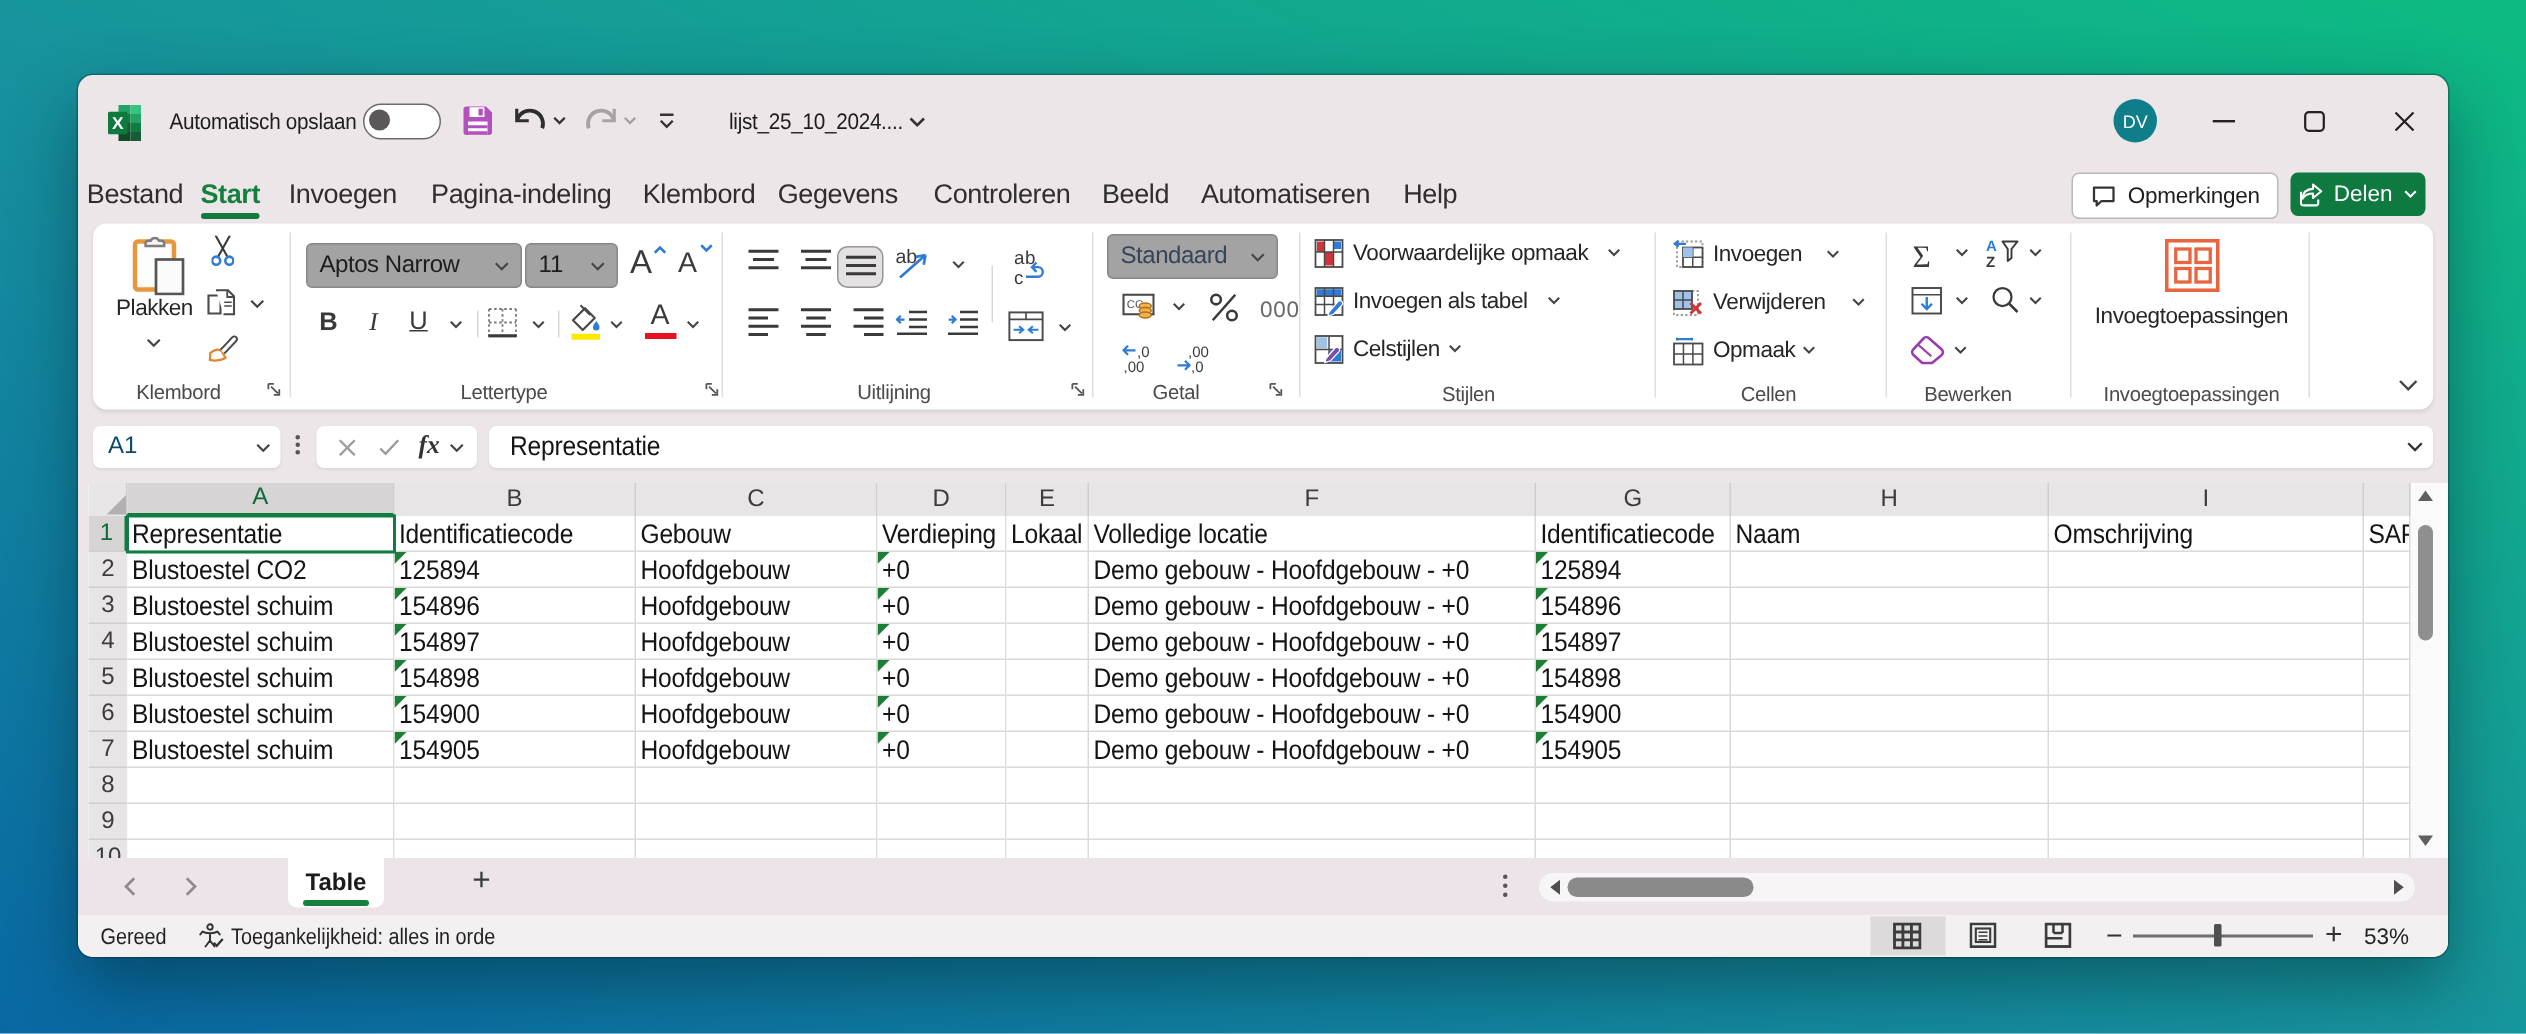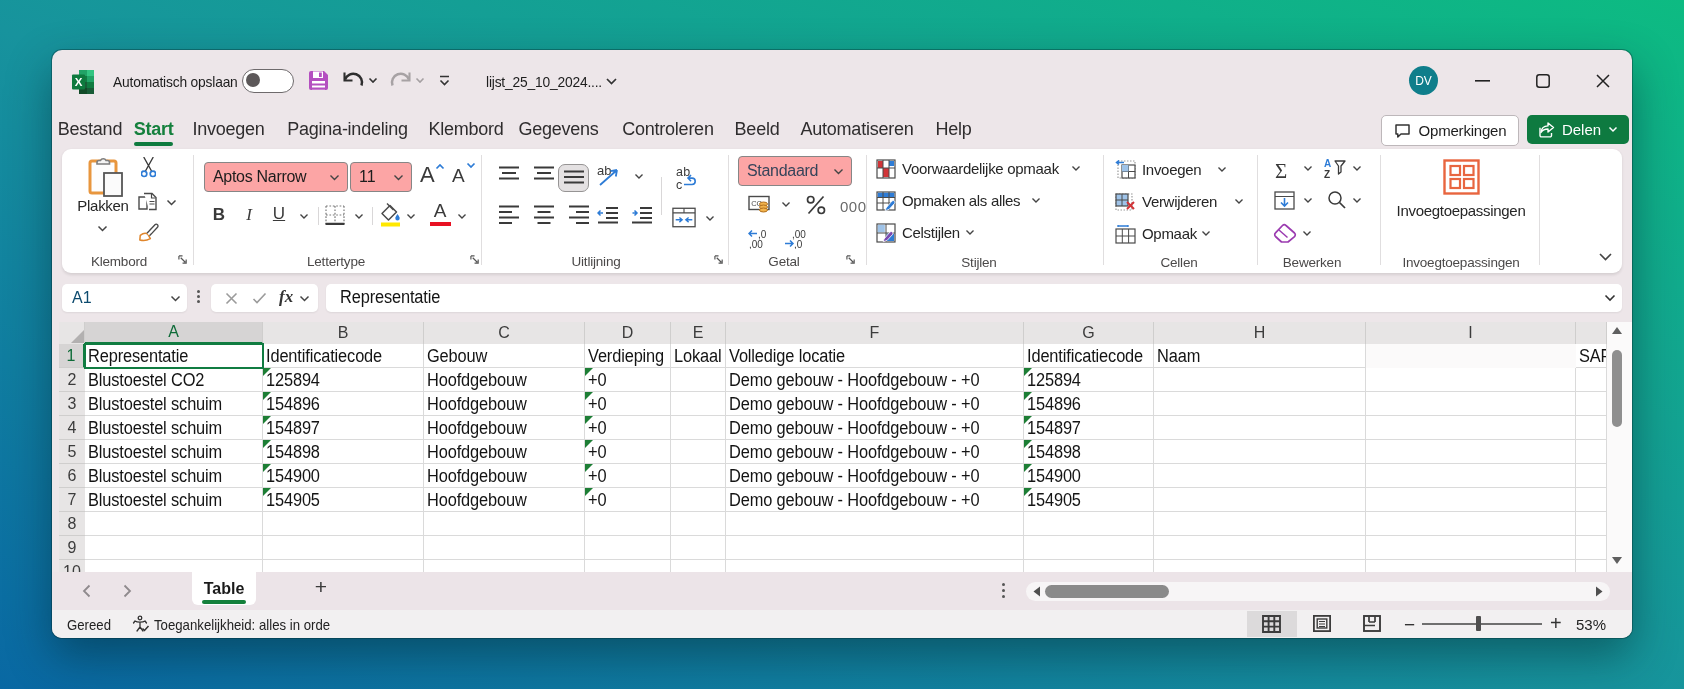--- a/index.html
+++ b/index.html
@@ -22,30 +22,30 @@
   .avatar{position:absolute;left:1357px;top:16px;width:29px;height:29px;border-radius:50%;
     background:#0f7e8b;color:#fff;font-size:12px;display:flex;align-items:center;justify-content:center;}
   
   .rtab{position:absolute;top:62px;height:34px;display:flex;align-items:center;justify-content:center;
     font-size:18px;color:#2f2d2e;letter-spacing:-0.25px;white-space:nowrap;}
   .rtab.active{font-weight:bold;color:#15803d;}
   .startline{position:absolute;left:82px;top:92px;width:39px;height:4px;background:#0f7b3f;border-radius:2px;}
   .btn-opm{position:absolute;left:1329px;top:65px;width:136px;height:29px;background:#fff;
     border:1px solid #bdb7ba;border-radius:5px;display:flex;align-items:center;justify-content:center;
     font-size:15px;color:#1d1d1d;letter-spacing:-0.2px;}
-  .btn-delen{position:absolute;left:1475px;top:65px;width:102px;height:29px;background:#0e7a40;
+  .btn-delen{position:absolute;left:1475px;top:65px;width:90px;height:29px;background:#0e7a40;
     border-radius:5px;display:flex;align-items:center;justify-content:center;
     font-size:15px;color:#fff;}
   
   .ribbon{position:absolute;left:10px;top:99px;width:1560px;height:124px;background:#fff;
     border-radius:9px;box-shadow:0 1.5px 3px rgba(0,0,0,.1);}
   .rsep{position:absolute;top:6px;height:110px;width:1px;background:#e0dedf;}
   .glabel{position:absolute;font-size:13.5px;color:#4b4949;text-align:center;letter-spacing:-0.2px;}
   .launcher{position:absolute;width:10px;height:10px;}
-  .combo{position:absolute;background:#fca5a5;border:1px solid #868686;border-radius:4px;
+  .combo{position:absolute;background:#a3a3a3;border:1px solid #868686;border-radius:4px;
     font-size:16px;color:#1d1d1d;display:flex;align-items:center;}
   .rbtext{font-size:15px;color:#262626;letter-spacing:-0.3px;}
   
   .fbox{position:absolute;background:#fff;border-radius:5px;height:28px;box-shadow:0 1px 2px rgba(0,0,0,.07);}
   
   .sheet{position:absolute;left:7px;top:272px;width:1573px;height:250px;background:#fbfafa;overflow:hidden;}
   .colhead{position:absolute;top:0px;height:22px;background:#e7e5e5;
     border-right:1px solid #cfcecd;box-sizing:border-box;
     font-size:16px;color:#3c3c3c;display:flex;align-items:center;justify-content:center;}
   .rowhead{position:absolute;left:0px;width:26px;height:24px;background:#e7e5e5;
@@ -349,21 +349,21 @@
     <div class="abs rbtext" style="left:840px;top:11px;">Voorwaardelijke opmaak</div>
     <svg class="abs" style="left:1009px;top:16px" width="10" height="7" viewBox="0 0 10 7">
         <path d="M1.5 1.5 L5 5 L8.5 1.5" stroke="#444" stroke-width="1.4" fill="none"></path>
       </svg>
     <svg class="abs" style="left:814px;top:42px" width="20" height="20" viewBox="0 0 20 20">
       <rect x="1" y="1" width="18" height="18" stroke="#4a4a4a" stroke-width="1.2" fill="#fff"></rect>
       <rect x="1.8" y="1.8" width="16.4" height="4.6" fill="#2e7cd6"></rect>
       <path d="M1 6.5 h18 M1 12 h18 M7 1 v18 M13 1 v18" stroke="#4a4a4a" stroke-width="1"></path>
       <path d="M10 17 L16 10 a1.8 1.8 0 0 1 2.8 2.2 L13 18.5 l-3.8 1.2 z" fill="#2e7cd6" stroke="#fff" stroke-width="0.8"></path>
     </svg>
-    <div class="abs rbtext" style="left:840px;top:43px;">Opmaken als alles</div>
+    <div class="abs rbtext" style="left:840px;top:43px;">Invoegen als tabel</div>
     <svg class="abs" style="left:969px;top:48px" width="10" height="7" viewBox="0 0 10 7">
         <path d="M1.5 1.5 L5 5 L8.5 1.5" stroke="#444" stroke-width="1.4" fill="none"></path>
       </svg>
     <svg class="abs" style="left:814px;top:74px" width="20" height="20" viewBox="0 0 20 20">
       <rect x="1" y="1" width="18" height="18" stroke="#4a4a4a" stroke-width="1.2" fill="#fff"></rect>
       <rect x="1.8" y="1.8" width="7" height="7.5" fill="#9fc3e8"></rect>
       <rect x="10.5" y="10.5" width="7.5" height="7.5" fill="#2e7cd6"></rect>
       <path d="M1 10 h18 M10 1 v18" stroke="#4a4a4a" stroke-width="1"></path>
       <path d="M8 16 L14 9 a1.8 1.8 0 0 1 2.8 2.2 L11 17.5 l-3.8 1.2 z" fill="#7a4ab0" stroke="#fff" stroke-width="0.8"></path>
     </svg>
@@ -522,20 +522,23 @@
         <span class="ctext">Lokaal</span>
       </div>
       <div class="cell" style="left:667px;top:22px;width:298px;">
         <span class="ctext">Volledige locatie</span>
       </div>
       <div class="cell" style="left:965px;top:22px;width:130px;">
         <span class="ctext">Identificatiecode</span>
       </div>
       <div class="cell" style="left:1095px;top:22px;width:212px;">
         <span class="ctext">Naam</span>
+      </div>
+      <div class="cell" style="left:1307px;top:22px;width:210px;">
+        <span class="ctext">Omschrijving</span>
       </div>
       <div class="cell" style="left:1517px;top:22px;width:31px;">
         <span class="ctext">SAP</span>
       </div>
       <div class="rowhead" style="top:46px;">2</div>
       <div class="cell" style="left:26px;top:46px;width:178px;">
         <span class="ctext">Blustoestel CO2</span>
       </div>
       <div class="cell" style="left:204px;top:46px;width:161px;">
         <div class="gtri"></div>

